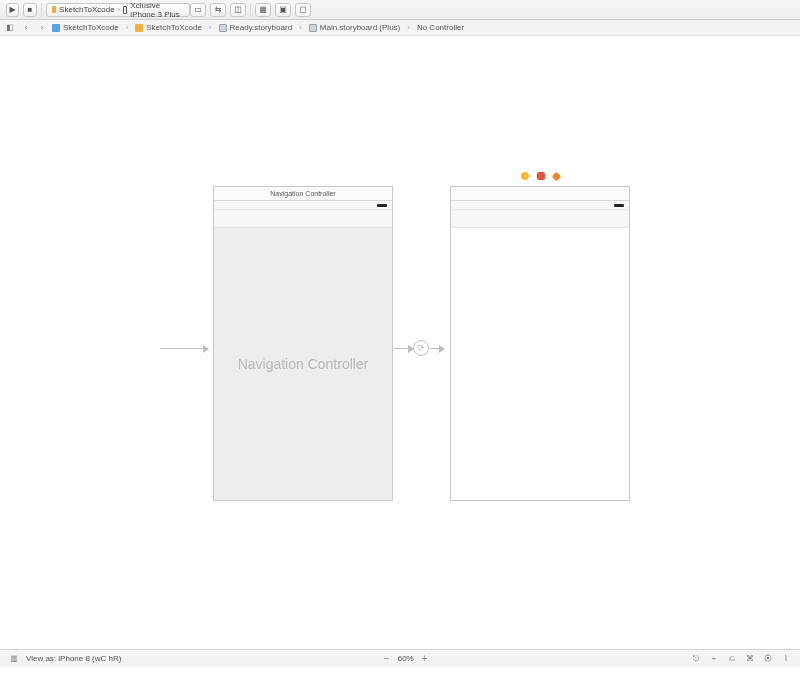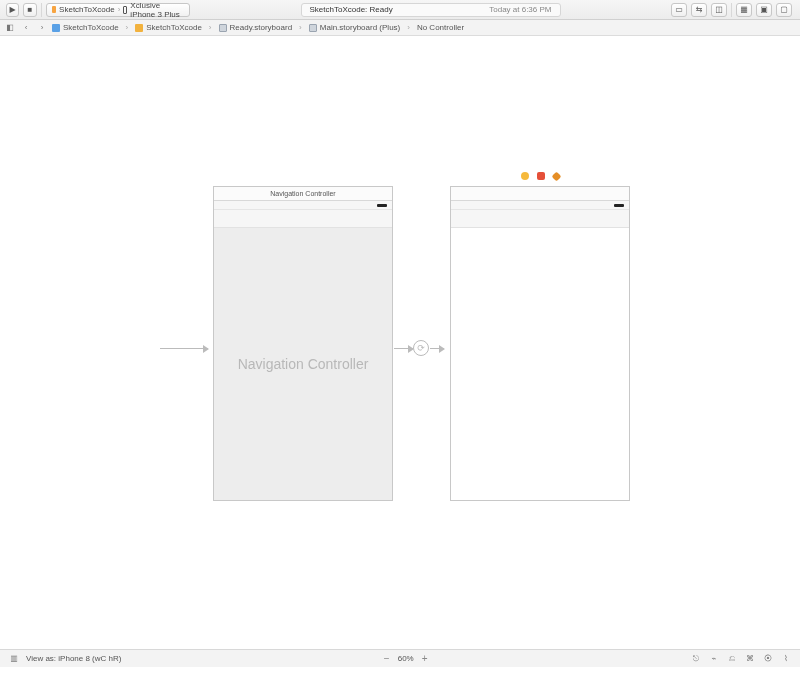--- a/index.html
+++ b/index.html
@@ -163,29 +163,20 @@
     <div class="tb-btn">■</div>
     <div class="tb-sep"></div>
     <div class="scheme-box">
       <span class="scheme-icon"></span>
       <span>SketchToXcode</span>
       <span style="color:#aaa">›</span>
       <span class="dev-icon"></span>
       <span>Xclusive iPhone 3 Plus</span>
     </div>
   </div>
-  <div class="tb-center">
-    <div class="status-pill">
-      <span class="sp-left">
-        <span>SketchToXcode:</span>
-        <span style="font-weight:400">Ready</span>
-      </span>
-      <span class="sp-right">Today at 6:36 PM</span>
-    </div>
-  </div>
   <div class="tb-right">
     <div class="tb-btn">▭</div>
     <div class="tb-btn">⇆</div>
     <div class="tb-btn">◫</div>
     <div class="tb-sep"></div>
     <div class="tb-btn">▦</div>
     <div class="tb-btn">▣</div>
     <div class="tb-btn">▢</div>
   </div>
 </div>

